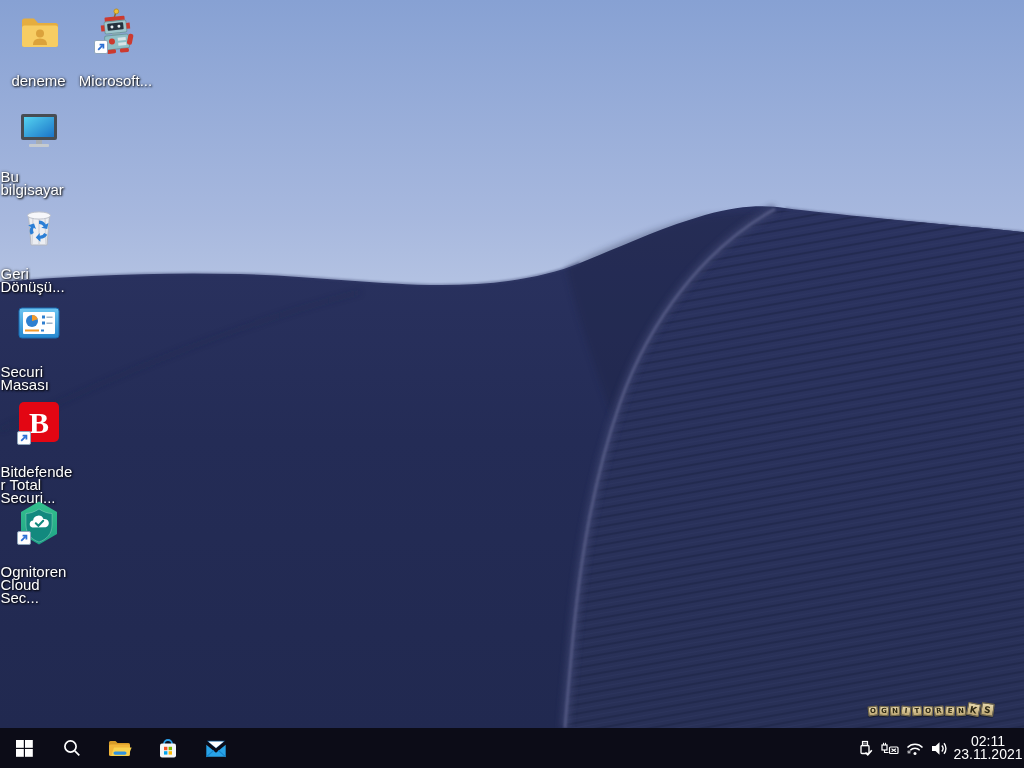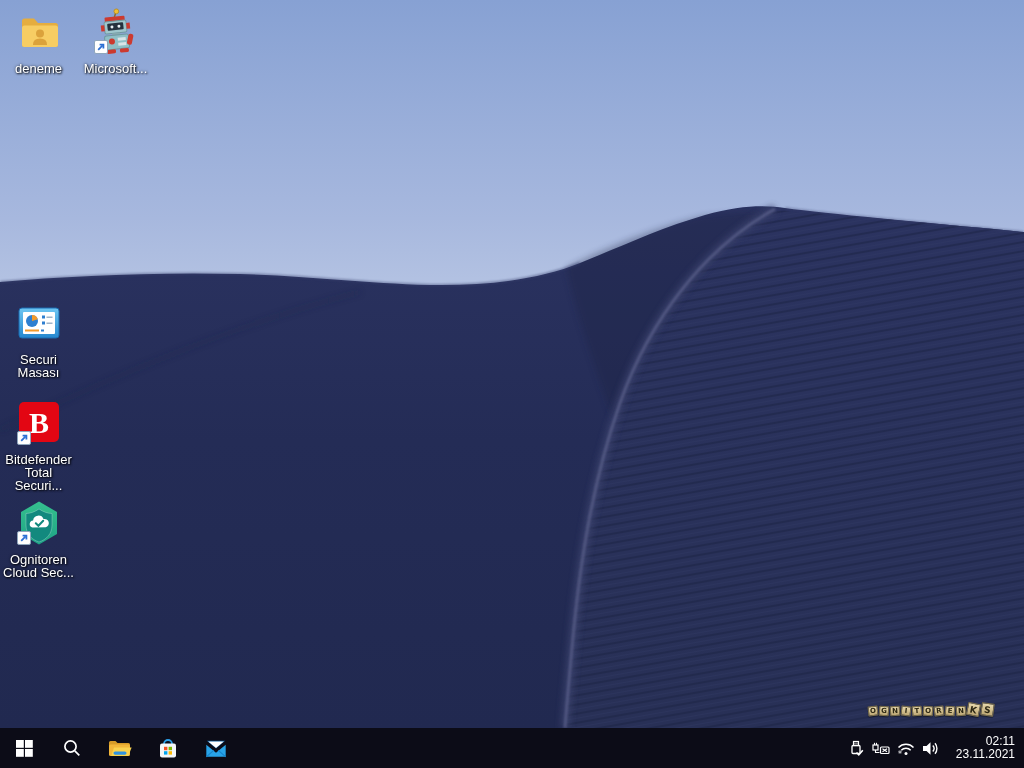--- a/index.html
+++ b/index.html
@@ -6,21 +6,21 @@
   .screen{position:relative;width:1024px;height:768px;overflow:hidden;
           font-family:"Liberation Sans",sans-serif;}
   .wallpaper{position:absolute;left:0;top:0;width:1024px;height:728px;}
 
   
   .cell{position:absolute;width:77px;display:flex;flex-direction:column;align-items:center;cursor:default;}
   .ic{width:48px;height:48px;position:relative;display:flex;align-items:center;justify-content:center;}
   .badge{position:absolute;left:2px;bottom:2px;width:14px;height:14px;background:#fff;
          border:1px solid #8fa6bd;border-radius:2px;box-sizing:border-box;
          display:flex;align-items:center;justify-content:center;}
-  .lbl{margin-top:6px;font-size:13px;line-height:13px;color:#fff;text-align:center;
+  .lbl{margin-top:18px;font-size:15px;line-height:13px;color:#fff;
        text-shadow:1px 1px 2px rgba(0,0,0,.95),0 0 3px rgba(0,0,0,.65);
        max-width:76px;word-wrap:break-word;}
   .edge-ball{width:44px;height:44px;border-radius:50%;
     background:
       radial-gradient(circle at 63% 52%, #0b4e93 0 8px, rgba(11,78,147,0) 9px),
       radial-gradient(circle at 38% 42%, rgba(255,255,255,.45) 0 4px, rgba(255,255,255,0) 11px),
       conic-gradient(from 210deg at 50% 46%, #0d62ab, #2190d8 70deg, #35c1f1 140deg,
         #7be0f3 180deg, #35c1f1 215deg, #43c98f 265deg, #8ee05c 300deg, #2fb3e0 330deg, #0d62ab 360deg);}
 
   
@@ -31,22 +31,22 @@
         box-shadow:0 1px 1px rgba(0,0,0,.45);}
   .tile.big{width:13px;height:13px;font-size:9px;}
 
   
   .taskbar{position:absolute;left:0;bottom:0;width:1024px;height:40px;background:#0c0c17;
            display:flex;align-items:stretch;}
   .tb-btn{width:48px;display:flex;align-items:center;justify-content:center;}
   .tb-spacer{flex:1;}
   .tray{display:flex;align-items:center;}
   .tray-btn{width:25px;height:40px;display:flex;align-items:center;justify-content:center;}
-  .clock{width:72px;padding-right:9px;text-align:right;color:#fff;
-         font-size:12px;line-height:13px;}
+  .clock{width:72px;text-align:center;color:#fff;
+         font-size:14px;line-height:13px;}
 </style>
 </head>
 <body>
 
 <div class="screen">
 
   <svg class="wallpaper" viewBox="0 0 1024 728" preserveAspectRatio="none">
     <defs>
       <linearGradient id="sky" x1="0" y1="0" x2="0" y2="1">
         <stop offset="0" stop-color="#87a1d3"></stop>
@@ -137,22 +137,56 @@
       <span class="badge">
         <svg width="12" height="12" viewBox="0 0 12 12">
             <path d="M3.2,8.8 L7.6,4.4" stroke="#2a6fd4" stroke-width="1.8" fill="none"></path>
             <path d="M4.6,3.6 H8.4 V7.4" fill="none" stroke="#2a6fd4" stroke-width="1.8"></path>
           </svg>
       </span>
     </div>
     <div class="lbl">Microsoft...</div>
   </div>
 
-
-
+  <div class="cell" style="left:0;top:104px">
+    <div class="ic">
+      <svg width="48" height="48" viewBox="0 0 48 48">
+        <defs>
+            <linearGradient id="scr" x1="0" y1="0" x2="1" y2="1">
+          <stop offset="0" stop-color="#54d2f0"></stop>
+              <stop offset="1" stop-color="#1b74c8"></stop>
+            </linearGradient>
+          </defs>
+        <rect x="6" y="10" width="36" height="26" rx="2" fill="#474c52"></rect>
+        <rect x="9" y="13" width="30" height="20" fill="url(#scr)"></rect>
+        <rect x="21" y="36" width="6" height="4" fill="#a7adb3"></rect>
+        <rect x="14" y="40" width="20" height="3" rx="1" fill="#c6cbd0"></rect>
+      </svg>
+    </div>
+    <div class="lbl">Bu bilgisayar</div>
+  </div>
+
+
+  <div class="cell" style="left:0;top:201px">
+    <div class="ic">
+      <svg width="48" height="48" viewBox="0 0 48 48">
+        <path d="M13.5,15 h21 l-2.5,29 h-16 Z" fill="#eceef2" stroke="#b4b8c2"></path>
+        <path d="M18,16 l-1,27 M24,16 v27 M30,16 l1,27" stroke="#d3d6dd" stroke-width="1.5" fill="none"></path>
+        <ellipse cx="24" cy="14.5" rx="11.5" ry="3.6" fill="#f6f7fa" stroke="#bfc3cc"></ellipse>
+        <g transform="translate(24,29)">
+          <g fill="#2b7fd6">
+            <path d="M0,-9.5 a8,8 0 0 1 6.8,3.9 l2.6,-1.4 l-1.2,6 l-5.9,-1.2 l2.4,-1.3 a5,5 0 0 0 -4.7,-2.6 Z"></path>
+            <path transform="rotate(120)" d="M0,-9.5 a8,8 0 0 1 6.8,3.9 l2.6,-1.4 l-1.2,6 l-5.9,-1.2 l2.4,-1.3 a5,5 0 0 0 -4.7,-2.6 Z"></path>
+            <path transform="rotate(240)" d="M0,-9.5 a8,8 0 0 1 6.8,3.9 l2.6,-1.4 l-1.2,6 l-5.9,-1.2 l2.4,-1.3 a5,5 0 0 0 -4.7,-2.6 Z"></path>
+          </g>
+        </g>
+      </svg>
+    </div>
+    <div class="lbl">Geri Dönüşü...</div>
+  </div>
 
   <div class="cell" style="left:0;top:299px">
     <div class="ic">
       <svg width="48" height="48" viewBox="0 0 48 48">
         <defs>
             <linearGradient id="cpb" x1="0" y1="0" x2="0" y2="1">
           <stop offset="0" stop-color="#6ec6f2"></stop>
               <stop offset="1" stop-color="#2587cf"></stop>
             </linearGradient>
           </defs>

